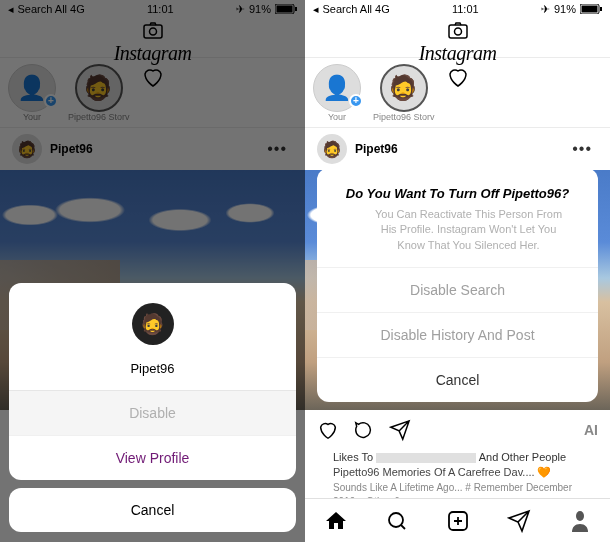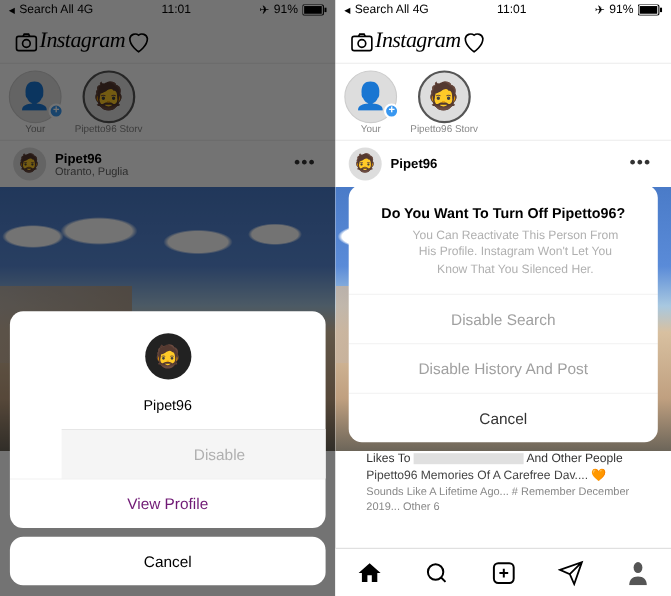--- a/index.html
+++ b/index.html
@@ -1,20 +1,20 @@
 <!DOCTYPE html>
 <html><head>
   <meta charset="utf-8">
   <style>
     * { margin: 0; padding: 0; box-sizing: border-box; font-family: -apple-system, BlinkMacSystemFont, "Segoe UI", Helvetica, Arial, sans-serif; }
     body { width: 610px; height: 542px; display: flex; background: #fff; overflow: hidden; }
     .screen { width: 305px; height: 542px; position: relative; background: #fff; }
     .status-bar { height: 18px; display: flex; align-items: center; justify-content: space-between; padding: 0 8px; font-size: 11px; font-weight: 500; color: #000; }
     .status-left, .status-right { display: flex; align-items: center; gap: 4px; }
-    .app-header { height: 40px; display: flex; align-items: center; justify-content: flex-start; padding: 0 12px; border-bottom: 1px solid rgba(0,0,0,0.08); }
+    .app-header { height: 40px; display: flex; align-items: center; justify-content: space-between; padding: 0 12px; border-bottom: 1px solid rgba(0,0,0,0.08); flex-direction: column; }
     .instagram-logo { font-family: cursive; font-size: 20px; font-style: italic; letter-spacing: -0.5px; }
     .stories-row { height: 70px; display: flex; align-items: center; padding: 4px 8px; gap: 12px; border-bottom: 1px solid rgba(0,0,0,0.08); }
     .story { display: flex; flex-direction: column; align-items: center; font-size: 9px; color: #888; position: relative; }
     .story-avatar { width: 48px; height: 48px; border-radius: 50%; border: 1.5px solid #ccc; object-fit: cover; background: #ddd; display: flex; align-items: center; justify-content: center; font-size: 24px; color: #666; overflow: hidden; }
     .story-avatar.big { border: 2px solid #555; }
     .plus-badge { position: absolute; bottom: 14px; right: -2px; width: 14px; height: 14px; background: #3897f0; border: 2px solid #fff; border-radius: 50%; display: flex; align-items: center; justify-content: center; color: #fff; font-size: 10px; font-weight: bold; }
     .post-header { height: 42px; display: flex; align-items: center; padding: 0 12px; gap: 8px; }
     .post-avatar { width: 30px; height: 30px; border-radius: 50%; background: #ddd; display: flex; align-items: center; justify-content: center; font-size: 16px; }
     .post-user-col { flex: 1; display: flex; flex-direction: column; }
     .post-username { font-size: 12px; font-weight: 600; }
@@ -31,24 +31,24 @@
     .subcap { font-size: 10px; color: #888; }
     .tab-bar { position: absolute; bottom: 0; left: 0; right: 0; height: 44px; border-top: 1px solid rgba(0,0,0,0.12); display: flex; align-items: center; justify-content: space-around; background: #fff; }
     .tab-icon { width: 24px; height: 24px; display: flex; align-items: center; justify-content: center; }
     .overlay { position: absolute; inset: 0; background: rgba(0,0,0,0.55); display: flex; flex-direction: column; justify-content: flex-end; align-items: center; padding-bottom: 10px; }
     .sheet { width: calc(100% - 18px); background: #fff; border-radius: 12px; overflow: hidden; margin-bottom: 8px; }
     .sheet-center { width: calc(100% - 24px); background: #fff; border-radius: 12px; overflow: hidden; position: absolute; top: 168px; left: 12px; right: 12px; }
     .sheet-header { padding: 20px 14px 14px; text-align: center; }
     .sheet-avatar { width: 42px; height: 42px; border-radius: 50%; background: #222; margin: 0 auto 16px; display: flex; align-items: center; justify-content: center; color: #fff; font-size: 20px; }
     .sheet-name { font-size: 13px; font-weight: 500; }
     .sheet-btn { width: 100%; padding: 14px 0; text-align: center; font-size: 14px; border-top: 1px solid rgba(0,0,0,0.06); color: #701a75; background: transparent; border-left: none; border-right: none; border-bottom: none; cursor: pointer; }
-    .sheet-btn.disabled { color: #b0b0b0; background: #f5f5f5; margin-left: 47px; }
+    .sheet-btn.disabled { color: #b0b0b0; background: #f5f5f5; }
     .sheet-btn.gray { color: #a0a0a0; }
     .cancel-sheet { width: calc(100% - 18px); background: #fff; border-radius: 12px; padding: 14px 0; text-align: center; font-size: 14px; font-weight: 500; border: none; cursor: pointer; }
-    .dialog-title { font-size: 13px; font-weight: 600; text-align: center; padding: 18px 16px 6px; }
+    .dialog-title { font-size: 13px; font-weight: 600; text-align: center; padding: 18px 16px 6px; font-style: italic; }
     .dialog-sub { font-size: 11px; color: #b0b0b0; text-align: center; padding: 0 32px 14px; line-height: 1.4; margin-left: 22px; }
     svg { display: block; }
   </style>
 </head>
 <body>
 
 <div class="screen">
   <div class="status-bar">
     <div class="status-left">
       <span>◂</span>
@@ -93,21 +93,20 @@
     <div class="story">
       <div class="story-avatar big">🧔</div>
       <span>Pipetto96 Storv</span>
     </div>
   </div>
 
   <div class="post-header">
     <div class="post-avatar">🧔</div>
     <div class="post-user-col">
       <span class="post-username">Pipet96</span>
-      <span class="post-loc">Otranto, Puglia</span>
     </div>
     <span class="post-more">•••</span>
   </div>
 
   <div class="post-image">
     <div class="clouds"></div>
     <div class="buildings"></div>
   </div>
 
   <div class="overlay">
@@ -177,20 +176,39 @@
       <span class="post-username">Pipet96</span>
     </div>
     <span class="post-more">•••</span>
   </div>
 
   <div class="post-image">
     <div class="clouds"></div>
     <div class="buildings"></div>
   </div>
 
+  <div class="post-actions">
+    <span class="action-icon">
+      <svg width="24" height="24" viewBox="0 0 24 24" fill="none" stroke="#000" stroke-width="1.6">
+          <path d="M12 21s-8-5-8-12a5 5 0 0 1 8-3 5 5 0 0 1 8 3c0 7-8 12-8 12z"></path>
+        </svg>
+    </span>
+    <span class="action-icon">
+      <svg width="24" height="24" viewBox="0 0 24 24" fill="none" stroke="#000" stroke-width="1.6">
+          <path d="M21 12a8 8 0 1 1-3-6.2L21 4l-1 4a8 8 0 0 1 1 4z" transform="scale(-1,1) translate(-24,0)"></path>
+        </svg>
+    </span>
+    <span class="action-icon">
+      <svg width="24" height="24" viewBox="0 0 24 24" fill="none" stroke="#000" stroke-width="1.6">
+          <path d="M22 2 11 13M22 2l-7 20-4-9-9-4 20-7z"></path>
+        </svg>
+    </span>
+    <span style="flex:1"></span>
+    <span style="font-size:14px;font-weight:600;color:#888;">AI</span>
+  </div>
 
   <div class="post-meta">
     <div><span>Likes To</span> <span class="likes-bar"></span> <span>And Other People</span></div>
     <div class="caption"><span>Pipetto96 Memories Of A Carefree Dav....</span> 🧡</div>
     <div class="subcap">Sounds Like A Lifetime Ago... # Remember December 2019... Other 6</div>
   </div>
 
   <div class="tab-bar">
     <span class="tab-icon">
       <svg width="24" height="24" viewBox="0 0 24 24" fill="#000">

